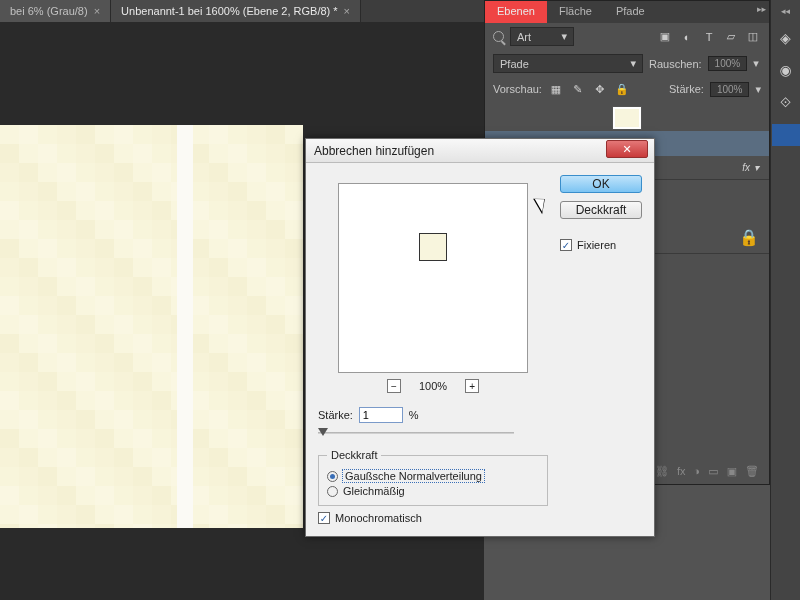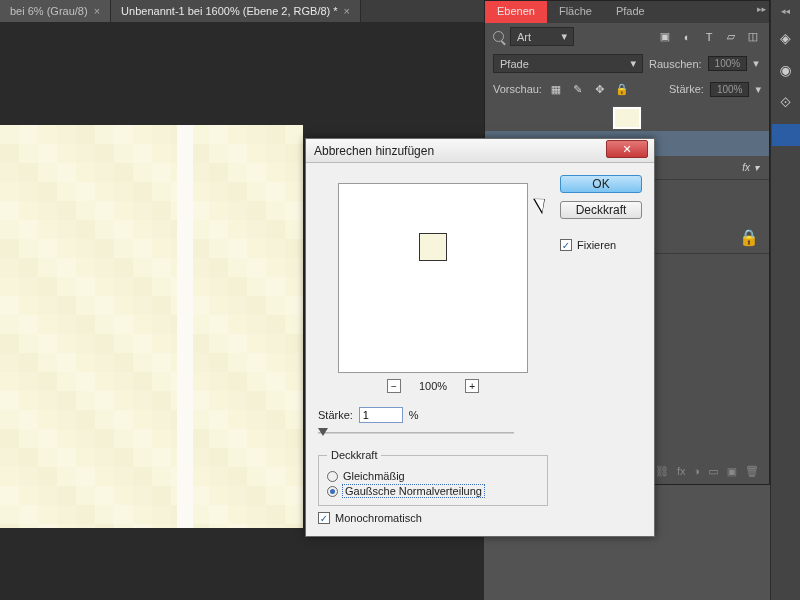--- a/index.html
+++ b/index.html
@@ -522,26 +522,26 @@
         <input class="num-input" value="1" style="">
         <span>%</span>
       </div>
       <div class="slider">
         <div class="slider-track"></div>
         <div class="slider-thumb"></div>
       </div>
       <fieldset class="fieldset">
         <legend class="legend">Deckkraft</legend>
         <div class="radio-row">
+          <span class="radio checked"></span>
+          <span class="highlight-dotted">Gaußsche Normalverteilung</span>
+        </div>
+        <div class="radio-row">
           <span class="radio"></span>
           <span>Gleichmäßig</span>
-        </div>
-        <div class="radio-row">
-          <span class="radio checked"></span>
-          <span class="highlight-dotted">Gaußsche Normalverteilung</span>
         </div>
       </fieldset>
       <div class="check-row">
         <span class="checkbox">✓</span>
         <span>Monochromatisch</span>
       </div>
     </div>
     <div class="dlg-right">
       <div class="btn primary">OK</div>
       <div class="btn">Deckkraft</div>

